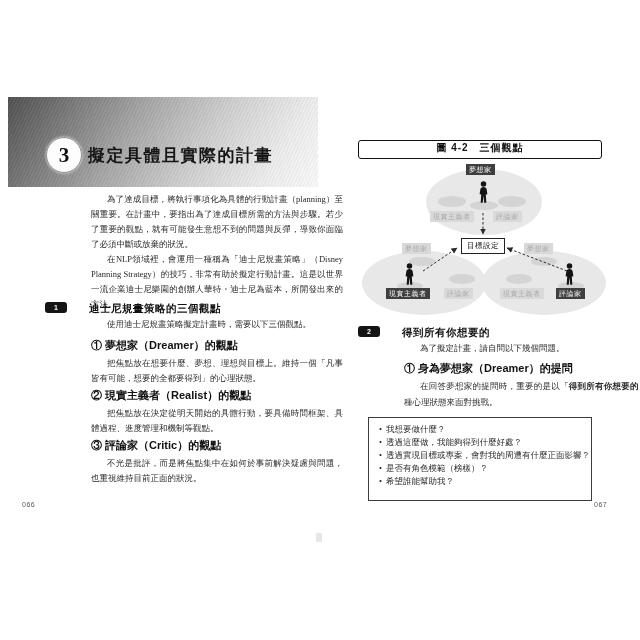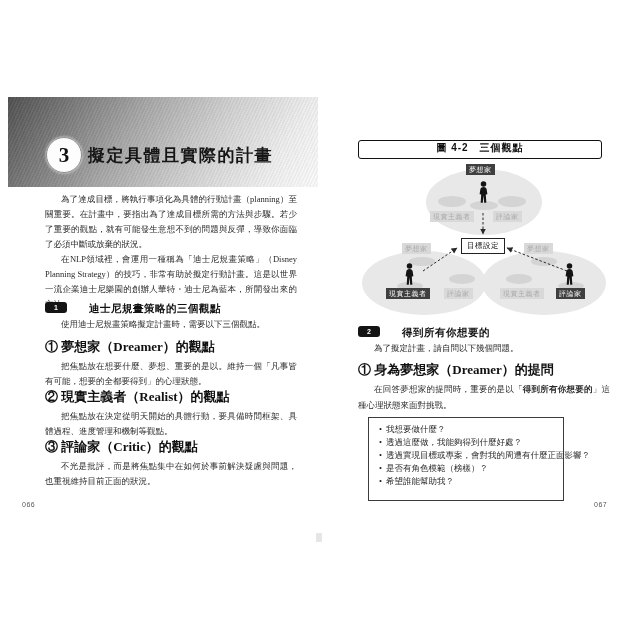--- a/index.html
+++ b/index.html
@@ -19,30 +19,30 @@
     left:46px;top:137px;width:34px;height:34px;border-radius:50%;
     background:#fdfdfd;border:1px solid #8f8f8f;box-shadow:0 0 3px rgba(255,255,255,0.8);
     display:flex;align-items:center;justify-content:center;
     font-family:"Liberation Serif","DejaVu Serif",serif;font-weight:bold;font-size:21px;color:#111;
   }
   .chapter-title{
     left:88px;top:144px;font-family:"Liberation Sans","DejaVu Sans",sans-serif;
     font-weight:bold;font-size:17px;letter-spacing:1.5px;color:#161616;white-space:nowrap;
   }
   
-  .col{width:252px;}
+  .col{width:252px;margin-left:46px;}
   .body-p{margin:0;font-size:8.5px;line-height:15px;text-align:justify;text-indent:16px;color:#2a2a2a;}
   .sec-head{display:flex;align-items:flex-start;font-family:"Liberation Sans","DejaVu Sans",sans-serif;gap:16px;}
   .sec-badge{
     display:inline-flex;align-items:center;justify-content:center;
     background:#141414;color:#fff;border-radius:3px;min-width:14px;height:11px;
     font-size:7px;font-weight:bold;padding:0 4px;margin-right:6px;
   }
   .sec-title{font-weight:bold;font-size:10.5px;color:#111;letter-spacing:0.5px;}
-  .sub-head{margin:0 0 3px 0;font-family:Liberation Serif, serif;font-weight:bold;font-size:13px;color:#111;}
+  .sub-head{margin:0 0 3px 0;font-family:Liberation Sans, sans-serif;font-weight:bold;font-size:11px;color:#111;}
   .pagenum{font-size:7px;color:#555;font-family:"Liberation Sans","DejaVu Sans",sans-serif;letter-spacing:0.5px;}
   
   .fig-pill{
     left:358px;top:140px;width:242px;height:17px;border:1.2px solid #111;border-radius:3px;
     background:#fff;display:flex;align-items:flex-start;justify-content:center;
     font-family:"Liberation Sans","DejaVu Sans",sans-serif;font-weight:bold;font-size:10px;color:#111;letter-spacing:1px;
   }
   .ellipse{position:absolute;border-radius:50%;background:#e8e8e8;}
   .spot{position:absolute;border-radius:50%;background:#d4d4d4;}
   .dlabel{
@@ -53,21 +53,21 @@
   .dlabel.faded{background:#d9d9d9;color:#a9a9a9;}
   .goal-box{
     left:461px;top:238px;width:42px;height:14px;background:#fff;border:1px solid #222;z-index:5;
     display:flex;align-items:center;justify-content:center;
     font-family:"Liberation Sans","DejaVu Sans",sans-serif;font-size:7.5px;color:#111;letter-spacing:0.5px;
   }
   .person{position:absolute;width:15px;height:23px;fill:#141414;z-index:4;}
   .arrows{left:0;top:0;width:640px;height:640px;pointer-events:none;z-index:3;}
   
   .qbox{
-    left:368px;top:417px;width:196px;height:84px;border:1.5px solid #3c3c3c;background:#fff;
+    left:368px;top:417px;width:224px;height:84px;border:1.5px solid #3c3c3c;background:#fff;
     box-sizing:border-box;padding:5px 6px 4px 10px;
   }
   .qbox ul{margin:0;padding:0;list-style:none;}
   .qbox li{font-size:8.5px;line-height:12.9px;color:#2a2a2a;white-space:nowrap;}
   .qbox li::before{content:"\2022";margin-right:4px;color:#222;}
   .spine-mark{left:316px;top:533px;width:6px;height:9px;background:rgba(140,140,140,0.22);border-radius:1px;}
   b{font-weight:bold;font-family:Liberation Mono, monospace;}
 </style>
 </head>
 <body>
@@ -97,21 +97,21 @@
   <div class="abs sec-head" style="left:45px;top:302px;">
     <span class="sec-badge">1</span>
     <span class="sec-title">迪士尼規畫策略的三個觀點</span>
   </div>
   <div class="abs col" style="left:45px;top:317px;">
     <p class="body-p">使用迪士尼規畫策略擬定計畫時，需要以下三個觀點。</p>
   </div>
 
   <div class="abs col" style="left:45px;top:338px;">
     <h4 class="sub-head">① 夢想家（Dreamer）的觀點</h4>
-    <p class="body-p">把焦點放在想要什麼、夢想、重要的是以。維持一個「凡事皆有可能，想要的全都要得到」的心理狀態。</p>
+    <p class="body-p">把焦點放在想要什麼、夢想、理想與目標上。維持一個「凡事皆有可能，想要的全都要得到」的心理狀態。</p>
   </div>
   <div class="abs col" style="left:45px;top:388px;">
     <h4 class="sub-head">② 現實主義者（Realist）的觀點</h4>
     <p class="body-p">把焦點放在決定從明天開始的具體行動，要具備時間框架、具體過程、進度管理和機制等觀點。</p>
   </div>
   <div class="abs col" style="left:45px;top:438px;">
     <h4 class="sub-head">③ 評論家（Critic）的觀點</h4>
     <p class="body-p">不光是批評，而是將焦點集中在如何於事前解決疑慮與問題，也重視維持目前正面的狀況。</p>
   </div>
 

